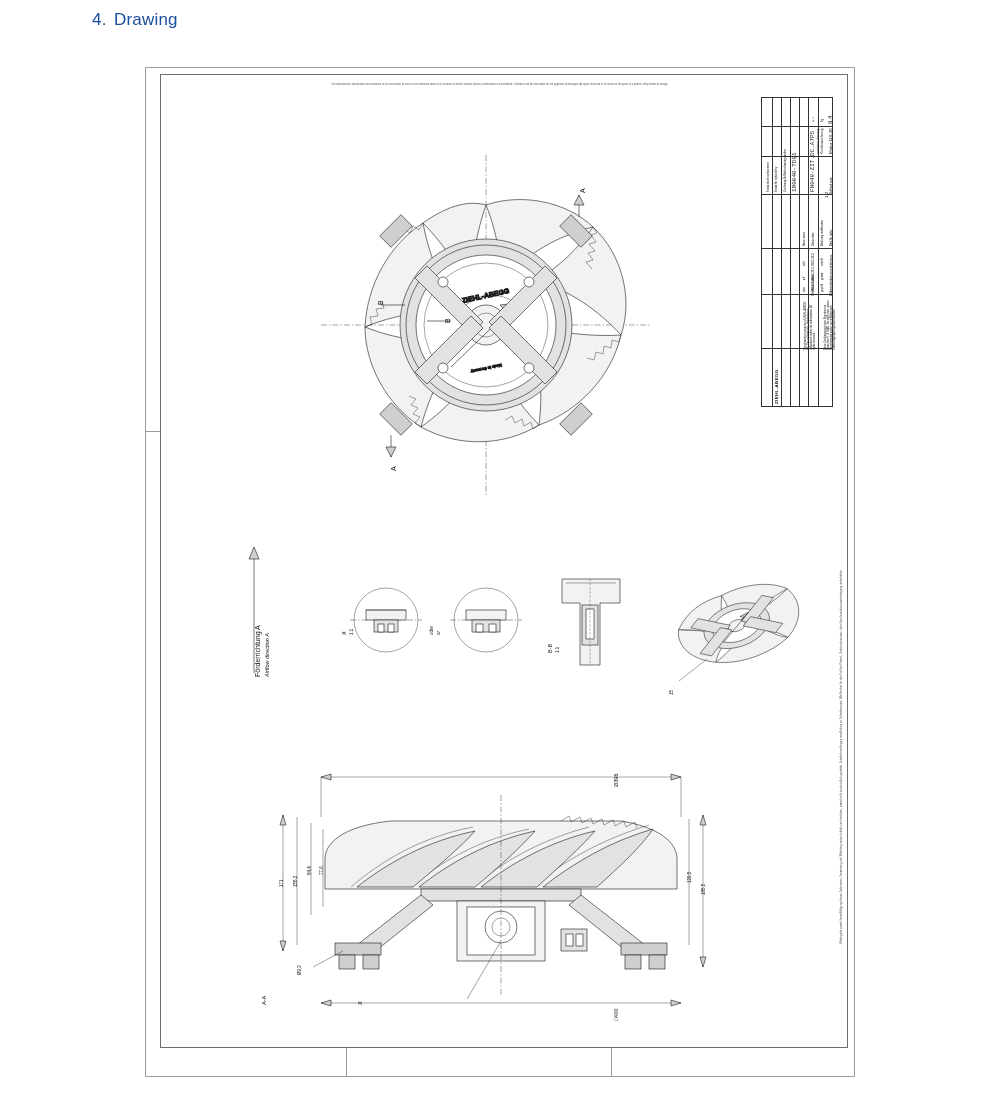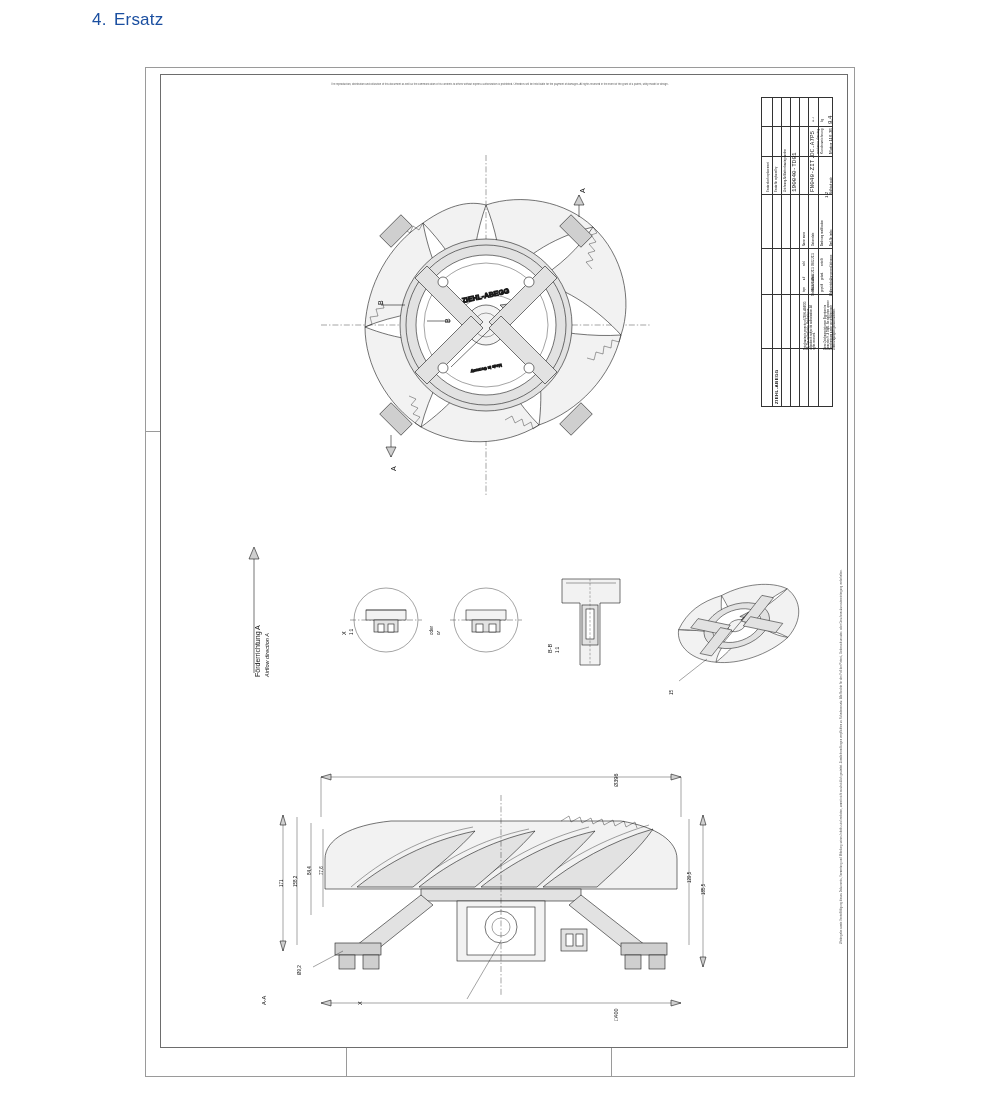--- a/index.html
+++ b/index.html
@@ -156,21 +156,21 @@
   .ln-hid { stroke: #444; stroke-width: 0.4; fill: none; stroke-dasharray: 2.5 1.6; }
   .fill-lt { fill: #f2f2f2; stroke: #1a1a1a; stroke-width: 0.6; }
   .fill-md { fill: #e2e2e2; stroke: #1a1a1a; stroke-width: 0.6; }
   .fill-dk { fill: #cfcfcf; stroke: #1a1a1a; stroke-width: 0.6; }
   .fill-w  { fill: #ffffff; stroke: #1a1a1a; stroke-width: 0.6; }
 </style>
 </head>
 <body>
 
 <div class="page-heading">
-  <span class="num">4.</span><span>Ersatz</span>
+  <span class="num">4.</span><span>Drawing</span>
 </div>
 
 <div class="sheet">
 
   <div class="sheet-leftbar">
     <div class="tick" style="top:363px;"></div>
   </div>
   <div class="sheet-bottom-tick" style="left:200px;"></div>
   <div class="sheet-bottom-tick" style="left:465px;"></div>
 

